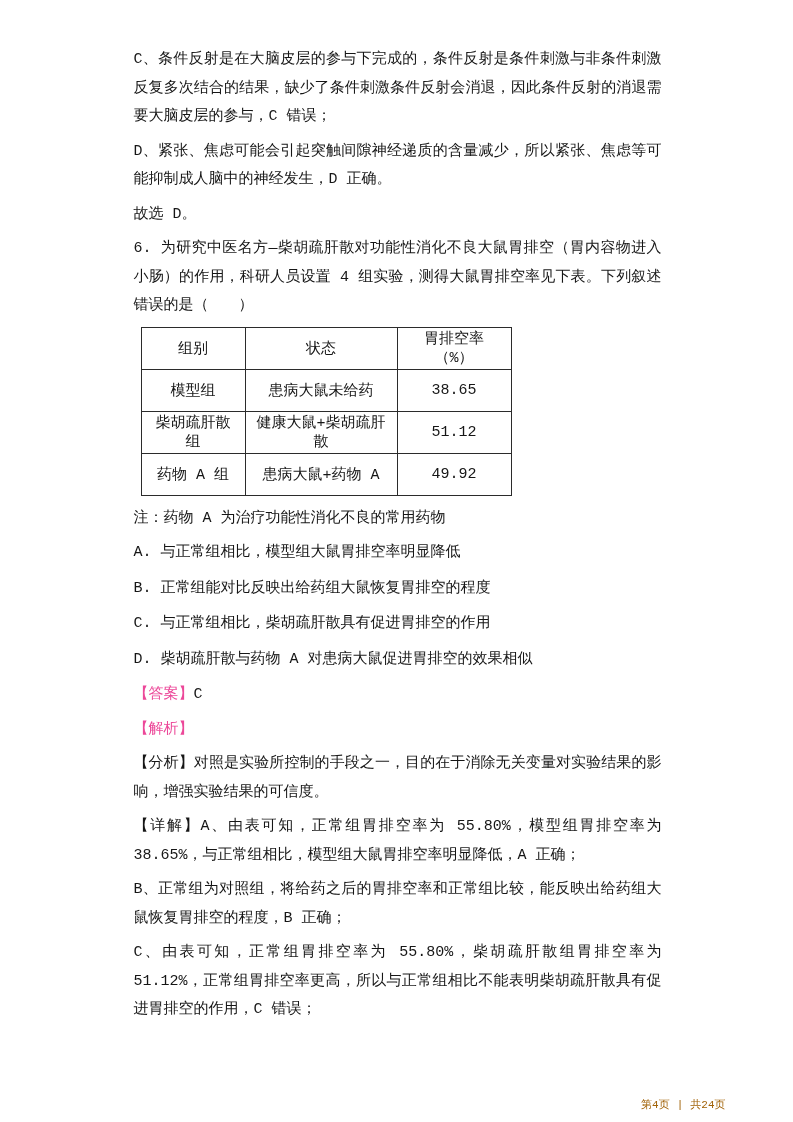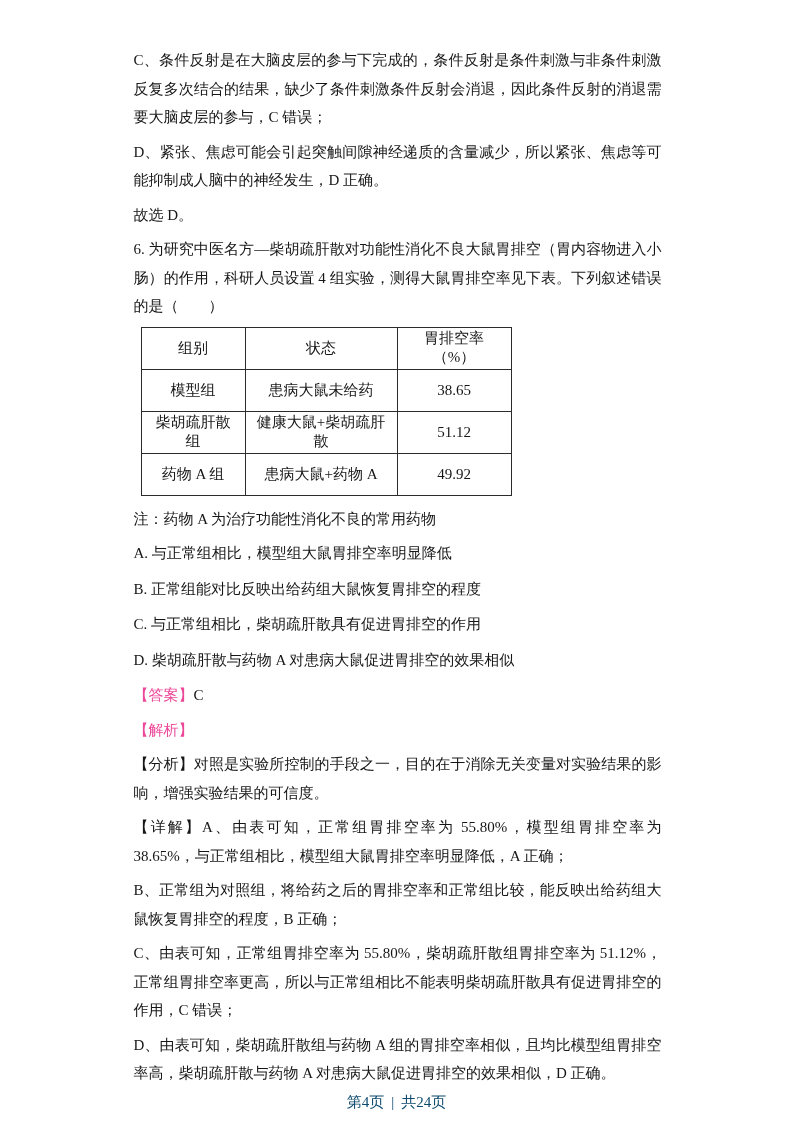--- a/index.html
+++ b/index.html
@@ -3,21 +3,21 @@
 <meta charset="utf-8">
 <style>
   * { margin: 0; padding: 0; box-sizing: border-box; }
   html, body { background: #ffffff; }
   .page {
     position: relative;
     width: 658px;
     height: 1122px;
     margin: 0 auto;
     background: #ffffff;
-    font-family: Liberation Serif, serif;
+    font-family: Liberation Mono, monospace;
     color: #161616;
     overflow: hidden;
   }
   .content { padding: 46px 64px 0 66px; }
   .para {
     font-size: 15px;
     line-height: 28.5px;
     text-align: justify;
     margin-bottom: 6px;
   }
@@ -37,23 +37,23 @@
     padding: 0 8px;
   }
   .col-group { width: 104px; }
   .col-state { width: 152px; }
   .col-rate  { width: 114px; }
   .footer {
     position: absolute;
     bottom: 10px;
     left: 0;
     width: 100%;
-    text-align: center;
-    font-size: 15px;
-    color: #0c4a6e;
+    text-align: right;
+    font-size: 11px;
+    color: #a16207;
   }
   .footer .sep { margin: 0 7px; }
 </style>
 </head>
 <body>
 
 <div class="page">
   <div class="content">
 
     <p class="para">C、条件反射是在大脑皮层的参与下完成的，条件反射是条件刺激与非条件刺激反复多次结合的结果，缺少了条件刺激条件反射会消退，因此条件反射的消退需要大脑皮层的参与，C 错误；</p>
@@ -98,20 +98,19 @@
 
     <p class="para"><span class="blue">【答案】</span><span>C</span></p>
 
     <p class="para"><span class="blue">【解析】</span></p>
 
     <p class="para">【分析】对照是实验所控制的手段之一，目的在于消除无关变量对实验结果的影响，增强实验结果的可信度。</p>
 
     <p class="para">【详解】A、由表可知，正常组胃排空率为 55.80%，模型组胃排空率为 38.65%，与正常组相比，模型组大鼠胃排空率明显降低，A 正确；</p>
     <p class="para">B、正常组为对照组，将给药之后的胃排空率和正常组比较，能反映出给药组大鼠恢复胃排空的程度，B 正确；</p>
     <p class="para">C、由表可知，正常组胃排空率为 55.80%，柴胡疏肝散组胃排空率为 51.12%，正常组胃排空率更高，所以与正常组相比不能表明柴胡疏肝散具有促进胃排空的作用，C 错误；</p>
-    <p class="para">D、由表可知，柴胡疏肝散组与药物 A 组的胃排空率相似，且均比模型组胃排空率高，柴胡疏肝散与药物 A 对患病大鼠促进胃排空的效果相似，D 正确。</p>
 
   </div>
 
   <div class="footer">
     <span>第4页</span><span class="sep">|</span><span>共24页</span>
   </div>
 </div>
 
 </body></html>

